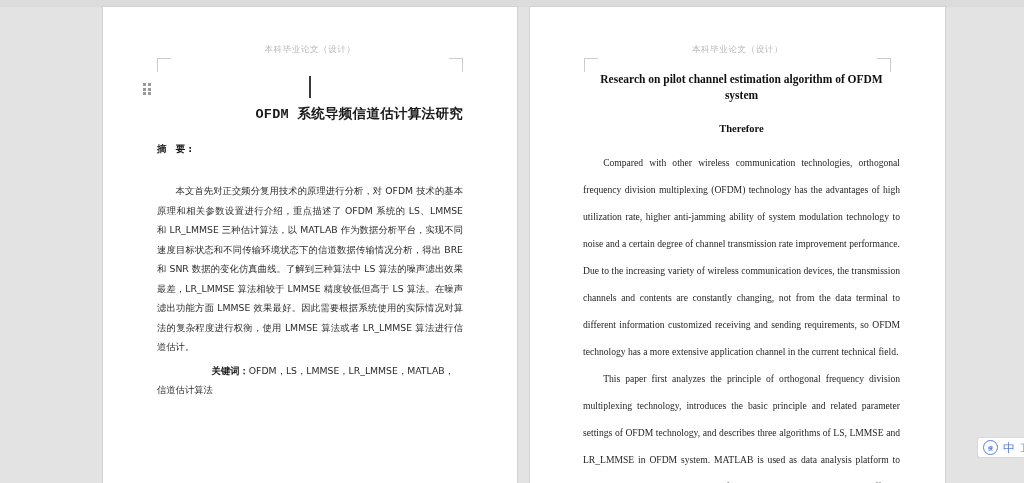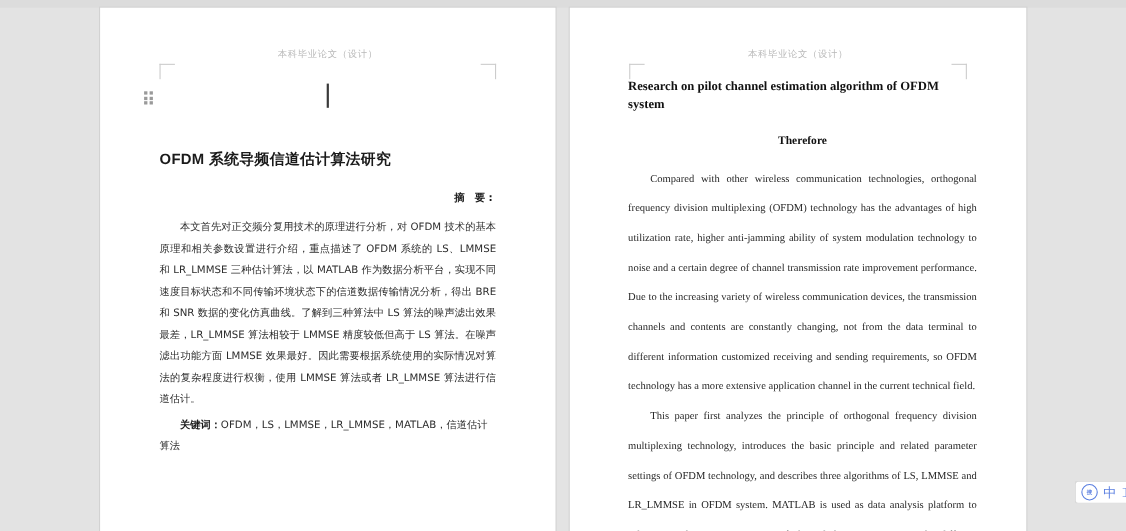--- a/index.html
+++ b/index.html
@@ -19,21 +19,21 @@
   .top-strip {
     position: absolute;
     left: 0; top: 0;
     width: 1024px;
     height: 7px;
     background: #dcdcdc;
   }
 
   .doc-canvas {
     position: absolute;
-    left: 0; top: 0;
+    left: 12px; top: 0;
     width: 860px;
     height: 483px;
   }
 
   .page {
     position: absolute;
     top: 7px;
     background: #ffffff;
     box-shadow: 0 0 0 1px #d2d2d2;
     overflow: hidden;
@@ -99,37 +99,36 @@
   }
 
   
   .cn-body {
     position: absolute;
     left: 54px;
     right: 54px;
     top: 98px;
   }
   .cn-title {
-    text-align: left;
-    font-family: Liberation Sans, sans-serif;
+    text-align: right;
+    font-family: Liberation Mono, monospace;
     font-weight: bold;
     font-size: 13.5px;
     color: #1a1a1a;
     letter-spacing: 0.3px;
     margin-bottom: 20px;
-    margin-top: 31px;
   }
   .cn-abs-label {
-    text-align: right;
+    text-align: left;
     font-family: "DejaVu Sans", "Liberation Sans", sans-serif;
     font-weight: bold;
     font-size: 9.5px;
     color: #1a1a1a;
     letter-spacing: 3px;
-    margin-bottom: 10px;
+    margin-bottom: 25px;
   }
   .cn-para {
     font-size: 9.3px;
     line-height: 19.5px;
     color: #2c2c2c;
     text-align: justify;
     text-justify: inter-ideograph;
     text-indent: 2em;
     margin: 0 0 2px 0;
     font-family: "DejaVu Sans", "Liberation Sans", sans-serif;
@@ -138,31 +137,32 @@
     font-size: 9.3px;
     line-height: 19.5px;
     color: #2c2c2c;
     text-indent: 2em;
     margin-top: 4px;
     font-family: "DejaVu Sans", "Liberation Sans", sans-serif;
   }
   .cn-keywords b {
     font-weight: bold;
     color: #1a1a1a;
+    margin-left: 36px;
   }
 
   
   .en-body {
     position: absolute;
     left: 53px;
     right: 45px;
     top: 64px;
   }
   .en-title {
-    text-align: left;
+    text-align: center;
     font-weight: bold;
     font-size: 11.5px;
     color: #111111;
     line-height: 16px;
     margin-bottom: 20px;
   }
   .en-abs-label {
     text-align: center;
     font-weight: bold;
     font-size: 10.5px;

